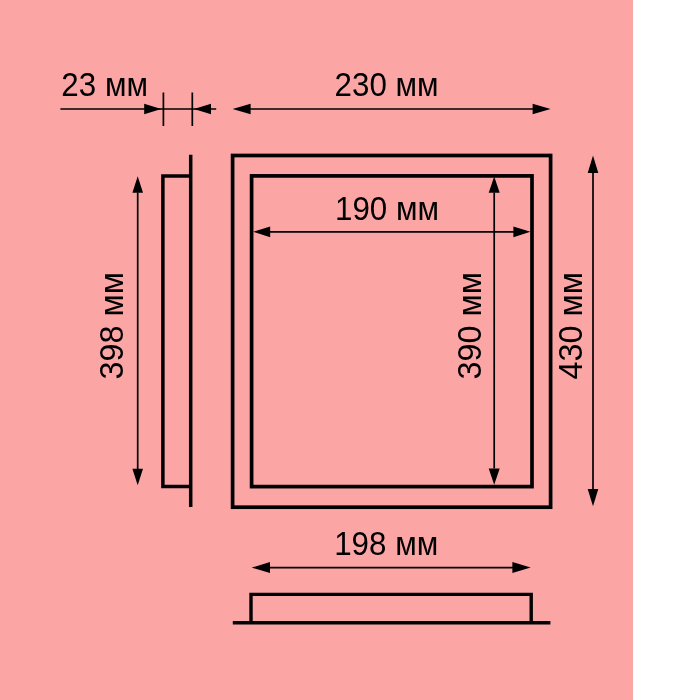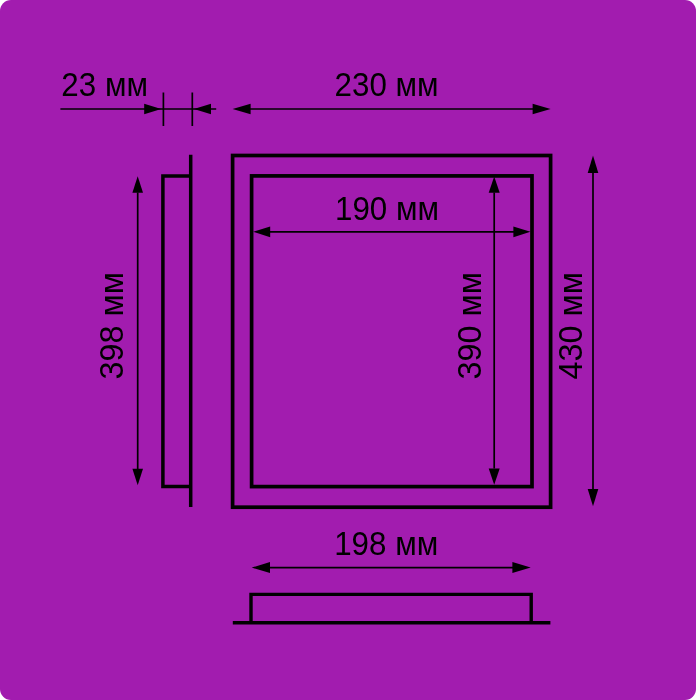--- a/index.html
+++ b/index.html
@@ -1,16 +1,16 @@
 <!DOCTYPE html>
 <html><head>
 <meta charset="utf-8">
 <style>
 html,body{margin:0;padding:0;background:#fff;}
-#stage{width:696px;height:700px;position:relative;background:#a21caf;border-radius:11px;}
+#stage{width:633px;height:700px;position:relative;background:#fca5a5;}
 svg{display:block;}
 text{font-family:"Liberation Sans",sans-serif;fill:#000;font-size:33px;}
 .thick{stroke:#000;stroke-width:3.7;fill:none;}
 .side{stroke:#000;stroke-width:3.5;fill:none;}
 .prof{stroke:#000;stroke-width:3.4;fill:none;}
 .thin{stroke:#000;stroke-width:1.7;fill:none;}
 .head{fill:#000;stroke:none;}
 </style>
 </head>
 <body>

